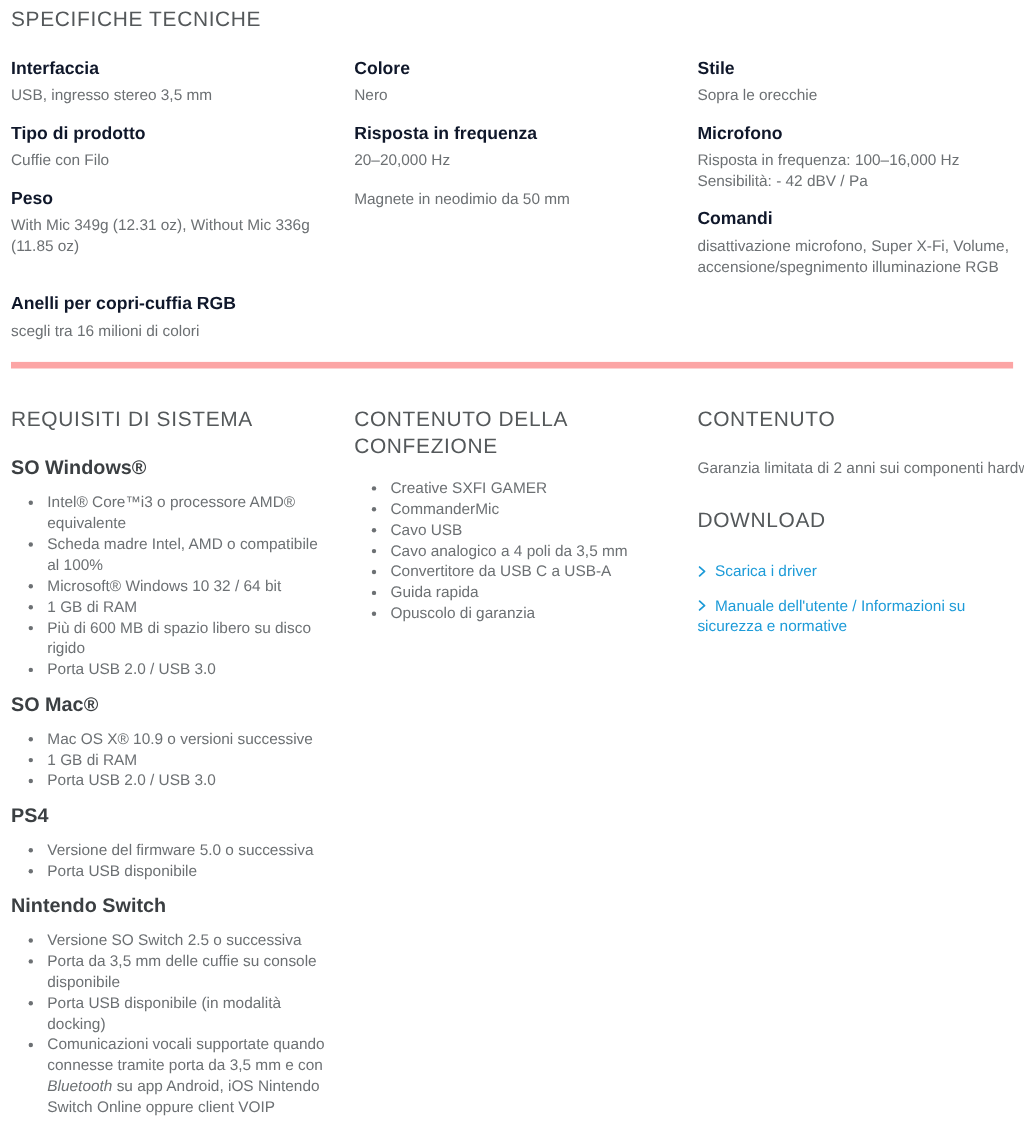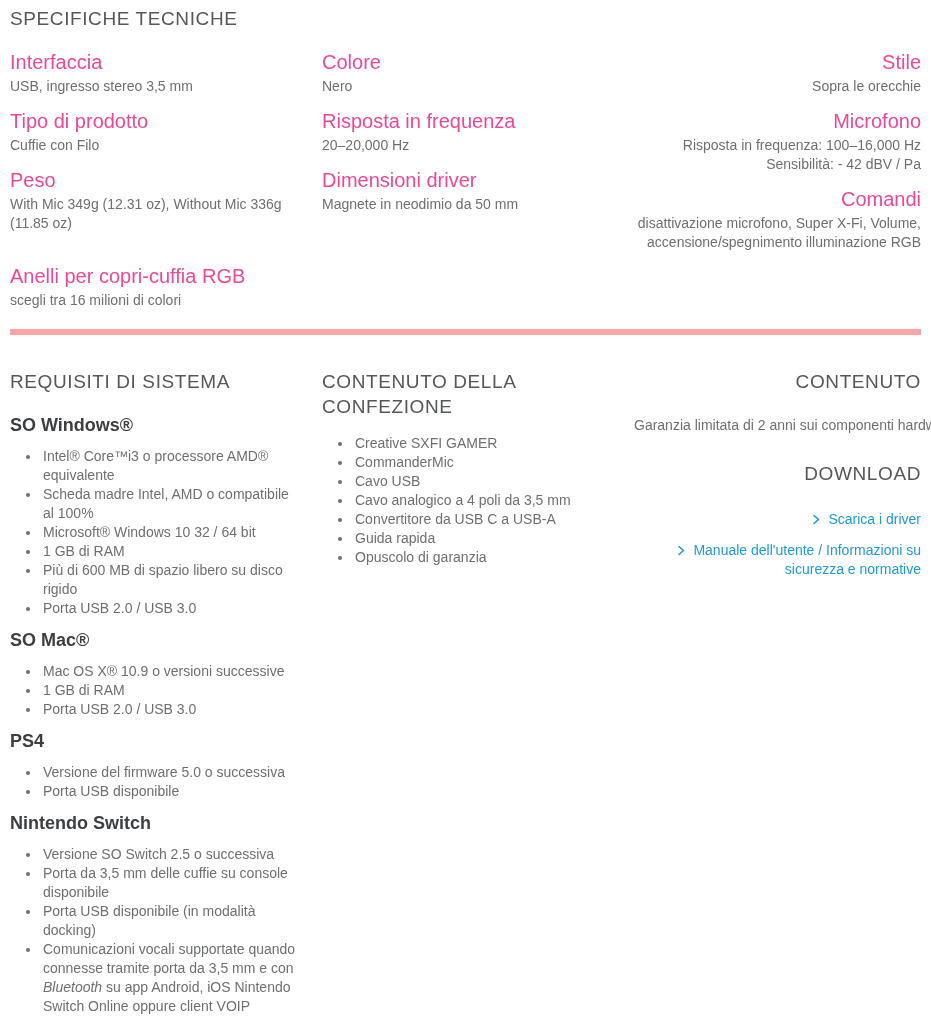--- a/index.html
+++ b/index.html
@@ -1,24 +1,24 @@
 <!DOCTYPE html>
 <html><head>
 <meta charset="utf-8">
 <style>
   html,body{margin:0;padding:0;background:#ffffff;}
   body{width:931px;min-height:1019px;font-family:"Liberation Sans",sans-serif;color:#6c7073;}
   .page{padding:6px 10px 0 10px;box-sizing:border-box;}
   .sec-title{font-size:19px;font-weight:400;color:#54585a;letter-spacing:0.6px;margin:0 0 22px 0;line-height:1.32;}
   .cols{display:flex;align-items:flex-start;}
   .col{width:312px;box-sizing:border-box;padding-right:24px;flex-shrink:0;}
-  .col--last{width:287px;padding-right:0;text-align:right;}
+  .col--last{width:287px;padding-right:0;}
   .spec-item{margin-bottom:16px;}
   .spec-item--spaced{margin-top:34px;}
-  .spec-label{font-size:20px;font-weight:400;color:#ec4899;line-height:19px;margin:0 0 5px 0;}
+  .spec-label{font-size:16px;font-weight:700;color:#0f172a;line-height:19px;margin:0 0 5px 0;}
   .spec-value{font-size:14px;line-height:19px;color:#6c7073;}
   .bottom{border-top:6px solid #fca5a5;margin-top:3px;padding-top:34px;}
   .req-group{margin-bottom:13px;}
   .req-heading{font-size:18px;font-weight:700;color:#3b3f42;line-height:19px;margin:0 0 12px 0;}
   ul.bullets{margin:0;padding:0 0 0 31px;list-style:disc;}
   ul.bullets li{font-size:14px;line-height:19px;color:#6c7073;padding-left:2px;}
   .pkg-title{margin-bottom:15px;}
   .warranty-text{font-size:14px;line-height:19px;color:#6c7073;margin:0 0 26px 0;white-space:nowrap;}
   .dl-title{margin-bottom:24px;}
   .dl-link{margin:0 0 12px 0;font-size:14px;line-height:19px;}
@@ -58,21 +58,20 @@
       <div class="col">
         <div class="spec-item">
           <div class="spec-label">Colore</div>
           <div class="spec-value">Nero</div>
         </div>
         <div class="spec-item">
           <div class="spec-label">Risposta in frequenza</div>
           <div class="spec-value">20–20,000 Hz</div>
         </div>
         <div class="spec-item">
-          <div class="spec-label">Dimensioni driver</div>
           <div class="spec-value">Magnete in neodimio da 50 mm</div>
         </div>
       </div>
 
       <div class="col col--last">
         <div class="spec-item">
           <div class="spec-label">Stile</div>
           <div class="spec-value">Sopra le orecchie</div>
         </div>
         <div class="spec-item">

